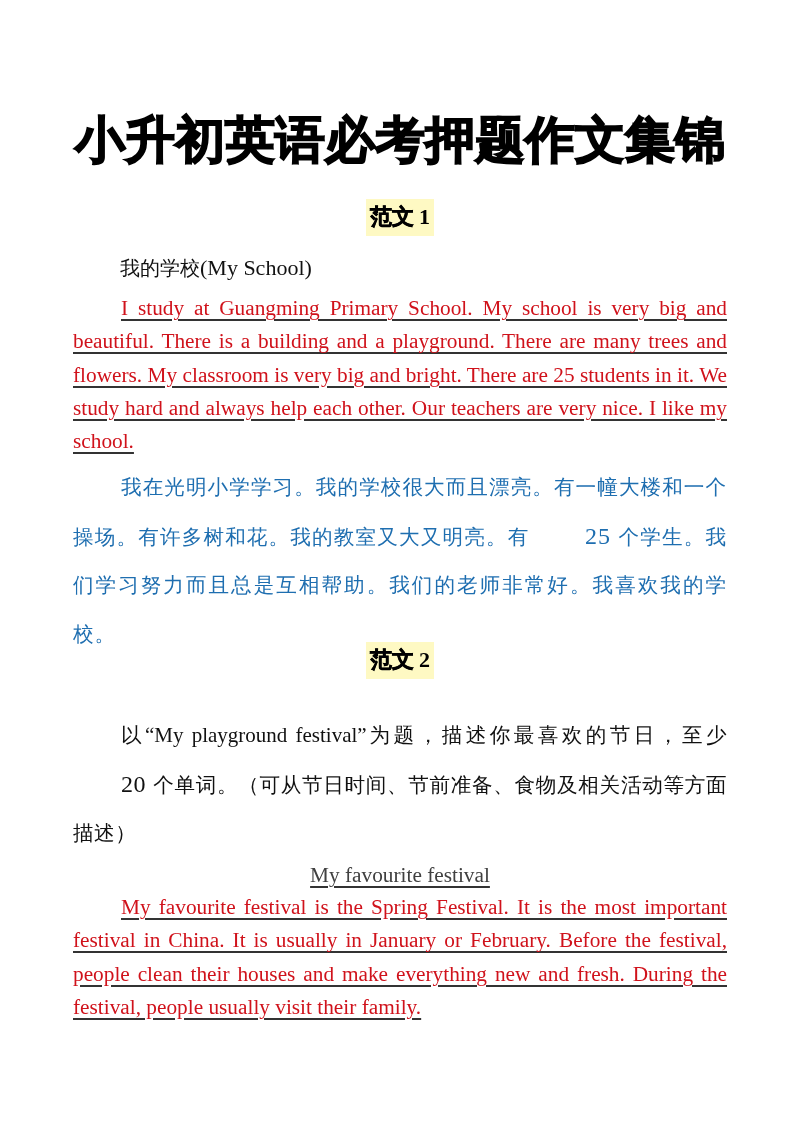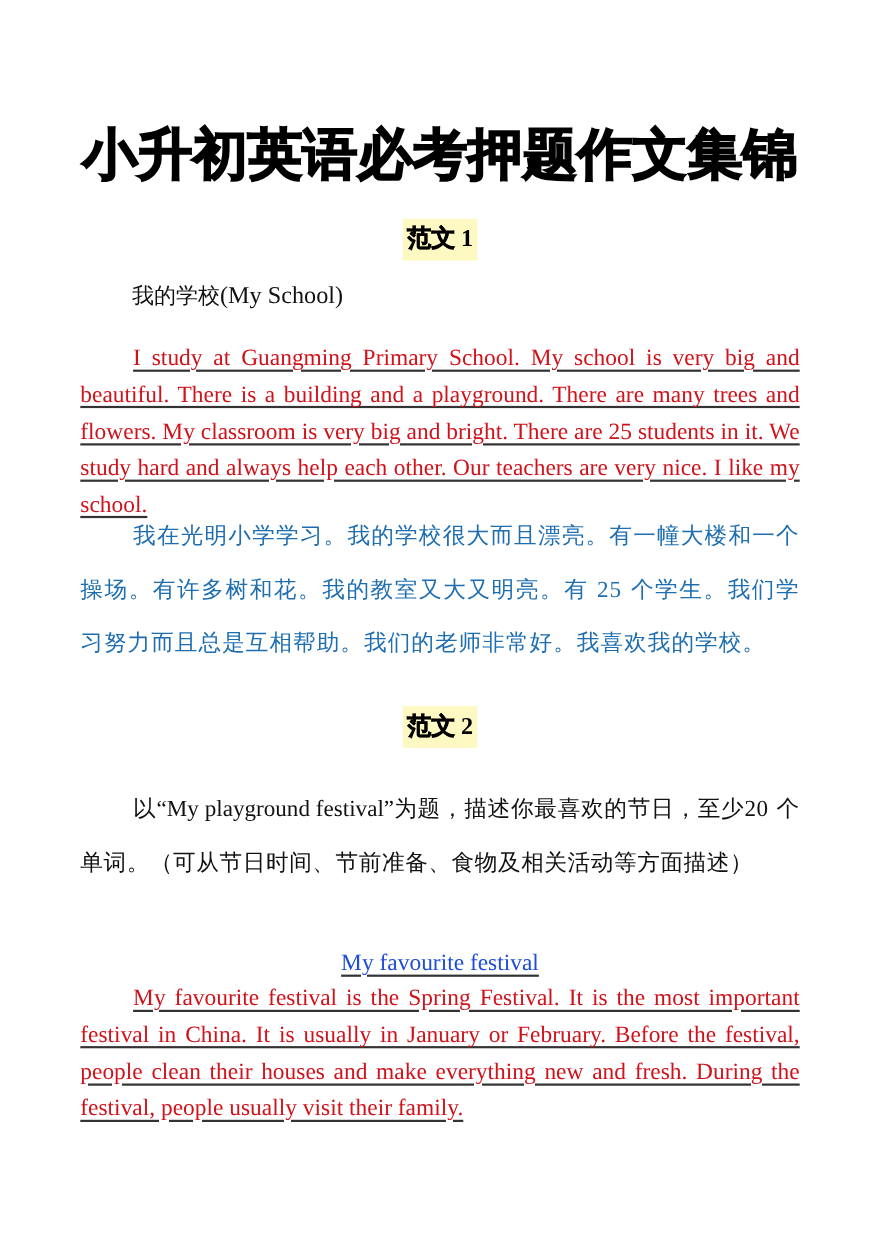--- a/index.html
+++ b/index.html
@@ -94,21 +94,22 @@
       font-family: "DejaVu Sans", sans-serif;
       font-size: 20.6px;
       line-height: 48.5px;
       color: #1e6eb0;
       text-align: justify;
       text-indent: 48px;
       letter-spacing: 0.9px;
     }
     .cn-para .num, .prompt .num {
       font-family: "Liberation Serif", serif;
-      font-size: 21px;
+      font-size: 24px;
+      margin-left: 48px;
     }
     .prompt {
       position: absolute;
       left: 0;
       width: 654px;
       font-family: "DejaVu Sans", sans-serif;
       font-size: 20.6px;
       line-height: 48.5px;
       color: #111;
       text-align: justify;
@@ -121,21 +122,21 @@
       letter-spacing: 0;
     }
     .essay-title {
       position: absolute;
       left: 0;
       width: 654px;
       text-align: center;
       font-family: "Liberation Serif", serif;
       font-size: 21.3px;
       line-height: 30px;
-      color: #1d4ed8;
+      color: #404040;
     }
     .essay-title span {
       text-decoration: underline;
       text-decoration-color: #333;
       text-decoration-thickness: 1.5px;
       text-underline-offset: 4px;
     }
   </style>
 </head>
 <body>
@@ -143,21 +144,21 @@
 <div class="page">
 
   <div class="title">小升初英语必考押题作文集锦</div>
 
   <div class="badge-row" style="top:199px;">
     <span class="badge"><span class="cn">范文</span><span class="num">1</span></span>
   </div>
 
   <div class="heading" style="top:253px;"><span>我的学校</span><span class="en">(My School)</span></div>
 
-  <div class="en-para" style="top:309px;">I study at Guangming Primary School. My school is very big and beautiful. There is a building and a playground. There are many trees and flowers. My classroom is very big and bright. There are 25 students in it. We study hard and always help each other. Our teachers are very nice. I like my school.</div>
+  <div class="en-para" style="top:292px;">I study at Guangming Primary School. My school is very big and beautiful. There is a building and a playground. There are many trees and flowers. My classroom is very big and bright. There are 25 students in it. We study hard and always help each other. Our teachers are very nice. I like my school.</div>
 
   <div class="cn-para" style="top:463px;"><span>我在光明小学学习。我的学校很大而且漂亮。有一幢大楼和一个操场。有许多树和花。我的教室又大又明亮。有 </span><span class="num">25</span><span> 个学生。我们学习努力而且总是互相帮助。我们的老师非常好。我喜欢我的学校。</span></div>
 
   <div class="badge-row" style="top:642px;">
     <span class="badge"><span class="cn">范文</span><span class="num">2</span></span>
   </div>
 
   <div class="prompt" style="top:711px;"><span>以</span><span class="en">“My playground festival”</span><span>为题，描述你最喜欢的节日，至少</span><span class="num">20</span><span> 个单词。（可从节日时间、节前准备、食物及相关活动等方面描述）</span></div>
 
   <div class="essay-title" style="top:860px;"><span>My favourite festival</span></div>

